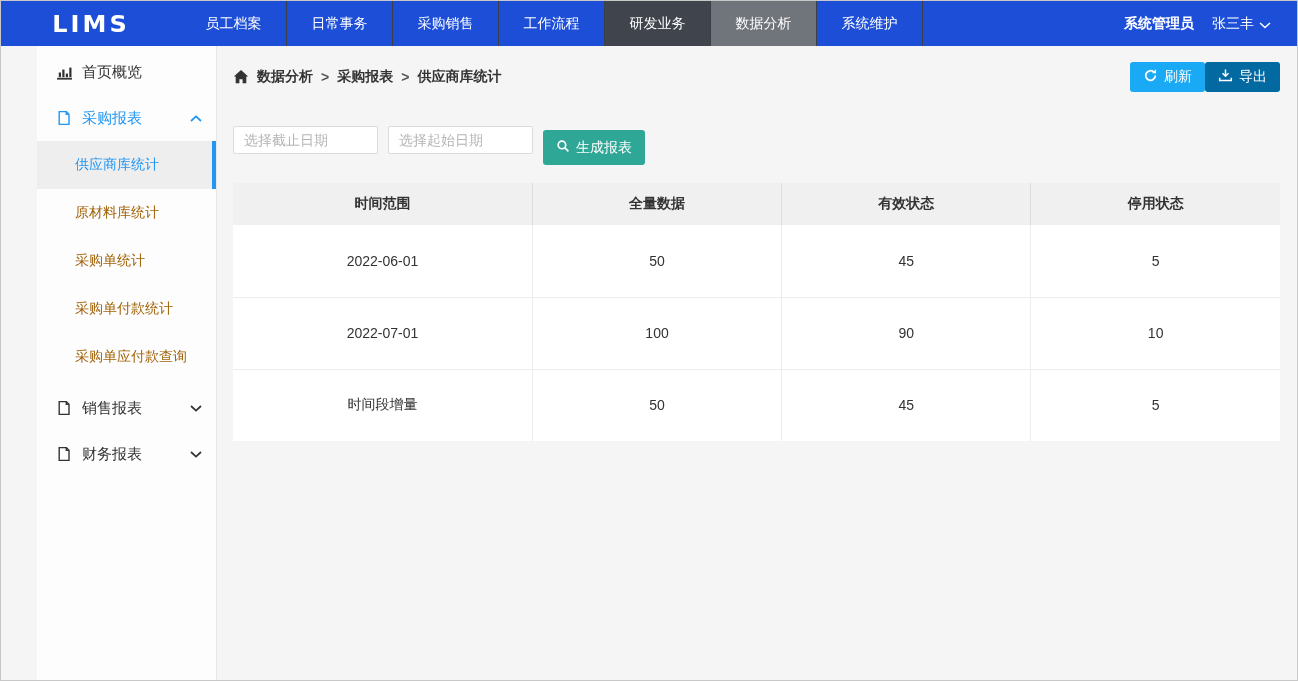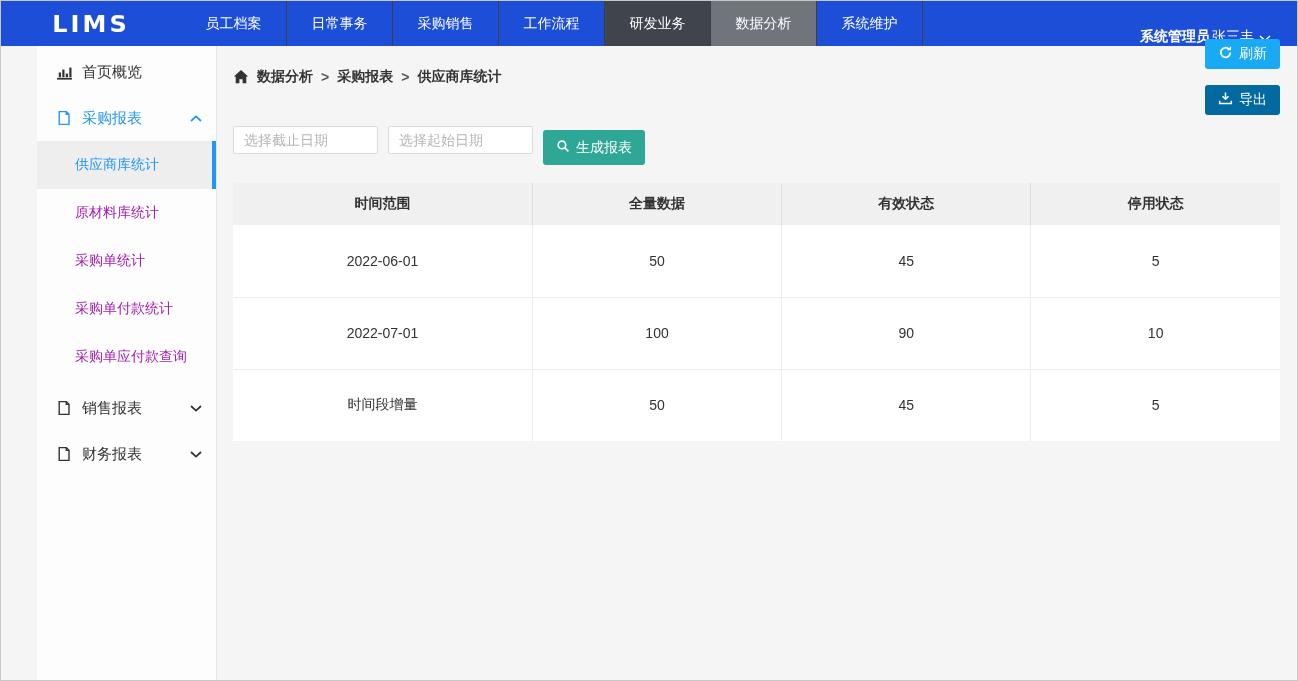--- a/index.html
+++ b/index.html
@@ -8,49 +8,49 @@
 
   
   .navbar { height:45px; background:#1d4ed8; display:flex; align-items:stretch; flex-shrink:0; }
   .logo { width:180px; display:flex; align-items:center; justify-content:center; color:#fff;
           font-weight:bold; font-size:24px; letter-spacing:3px; font-family:"DejaVu Sans",sans-serif; transform:scaleY(.95); }
   .tabs { display:flex; align-items:stretch; }
   .tab { width:106px; display:flex; align-items:center; justify-content:center; color:#fff; font-size:14px;
          border-right:1px solid #3a3f47; cursor:pointer; }
   .tab.highlight { background:#40454d; }
   .tab.active { background:#70747b; }
-  .nav-right { margin-left:auto; display:flex; align-items:flex-end; padding-right:26px; color:#fff; font-size:14px; gap:2px; }
+  .nav-right { margin-left:auto; display:flex; align-items:center; padding-right:26px; color:#fff; font-size:14px; gap:18px; }
   .nav-role { font-weight:bold; }
   .nav-user { display:flex; align-items:center; gap:5px; cursor:pointer; }
   .nav-user svg { margin-top:2px; }
 
   
   .body-row { flex:1; display:flex; min-height:0;padding-left:36px; }
 
   
   .sidebar { width:180px; background:#fdfdfd; border-right:1px solid #e5e5e5; padding-top:3px; flex-shrink:0; }
   .side-item { height:46px; display:flex; align-items:center; padding:0 14px 0 18px; font-size:15px; color:#333; cursor:pointer; }
   .side-item.accent { color:#2196f3; }
   .side-item .icon { width:18px; height:18px; margin-right:9px; display:flex; align-items:center; justify-content:center; }
   .side-item .chev { margin-left:auto; display:flex; align-items:center; }
   .chev svg.up { transform:rotate(180deg); }
   .side-item.gap-top { margin-top:4px; }
-  .sub-item { height:48px; display:flex; align-items:center; padding-left:38px; font-size:14px; color:#a21caf; cursor:pointer; position:relative; }
+  .sub-item { height:48px; display:flex; align-items:center; padding-left:38px; font-size:14px; color:#a16207; cursor:pointer; position:relative; }
   .sub-item.active { background:#eeeeef; color:#2196f3; }
   .sub-item .active-bar { display:none; position:absolute; right:0; top:0; bottom:0; width:4px; background:#2196f3; }
   .sub-item.active .active-bar { display:block; }
 
   
   .content { flex:1; background:#f5f5f6; padding:15px 17px 0 16px; min-width:0; }
   .crumb-row { height:32px; display:flex; align-items:center; }
   .breadcrumb { display:flex; align-items:center; font-size:14px; font-weight:bold; color:#333; }
   .breadcrumb .home { display:flex; align-items:center; margin-right:8px; color:#333; }
   .crumb { cursor:pointer; }
   .crumb-sep { margin:0 8px; color:#555; font-weight:bold; }
-  .crumb-actions { margin-left:auto; display:flex; gap:16px;flex-direction:column; }
+  .crumb-actions { margin-left:auto; display:flex; gap:0; }
   .btn { height:30px; border:none; border-radius:3px; color:#fff; font-size:14px; display:flex; align-items:center;
          gap:6px; padding:0 13px; cursor:pointer; font-family:inherit; }
   .btn-refresh { background:#1aa9f4; }
   .btn-export { background:#0369a1; }
 
   .filter-row { margin-top:21px; display:flex; align-items:center; gap:10px; }
   .date-input { width:145px; height:28px; border:1px solid #dcdcdc; border-radius:2px; background:#fff;
                 padding:0 10px; font-size:14px; color:#333; font-family:inherit; outline:none; }
   .date-input::placeholder { color:#b5b5b5; }
   .btn-generate { background:#2ea796; height:35px; margin-left:0;margin-top:16px; }

